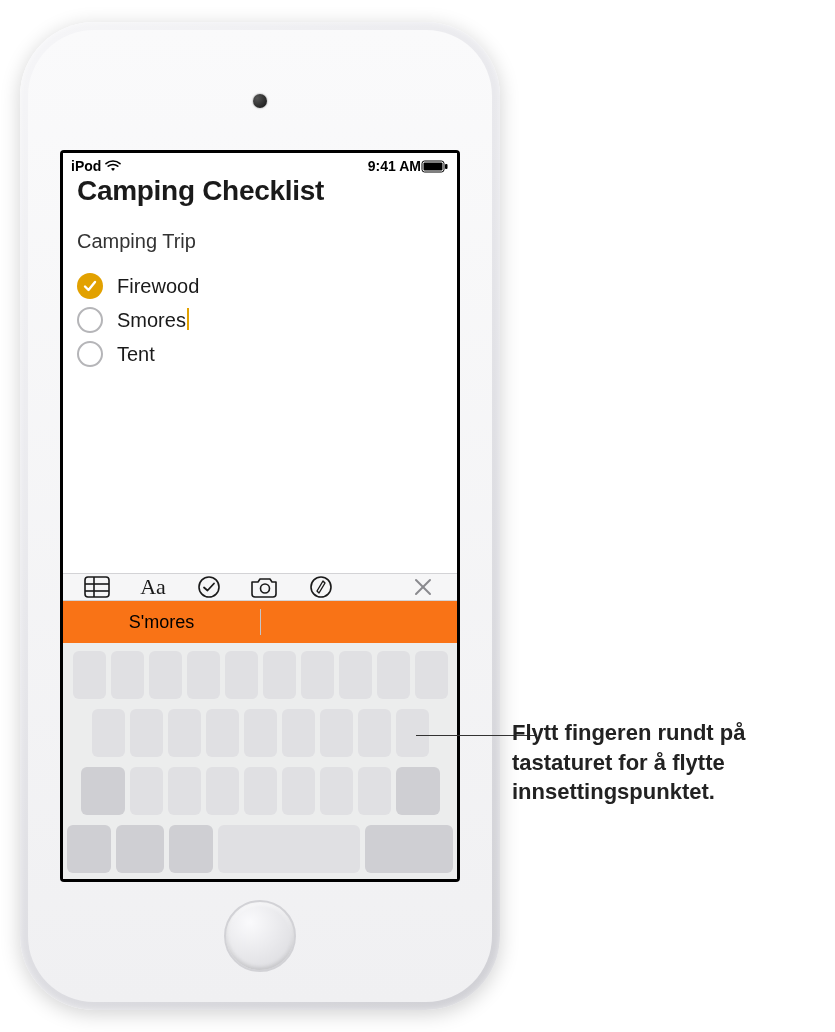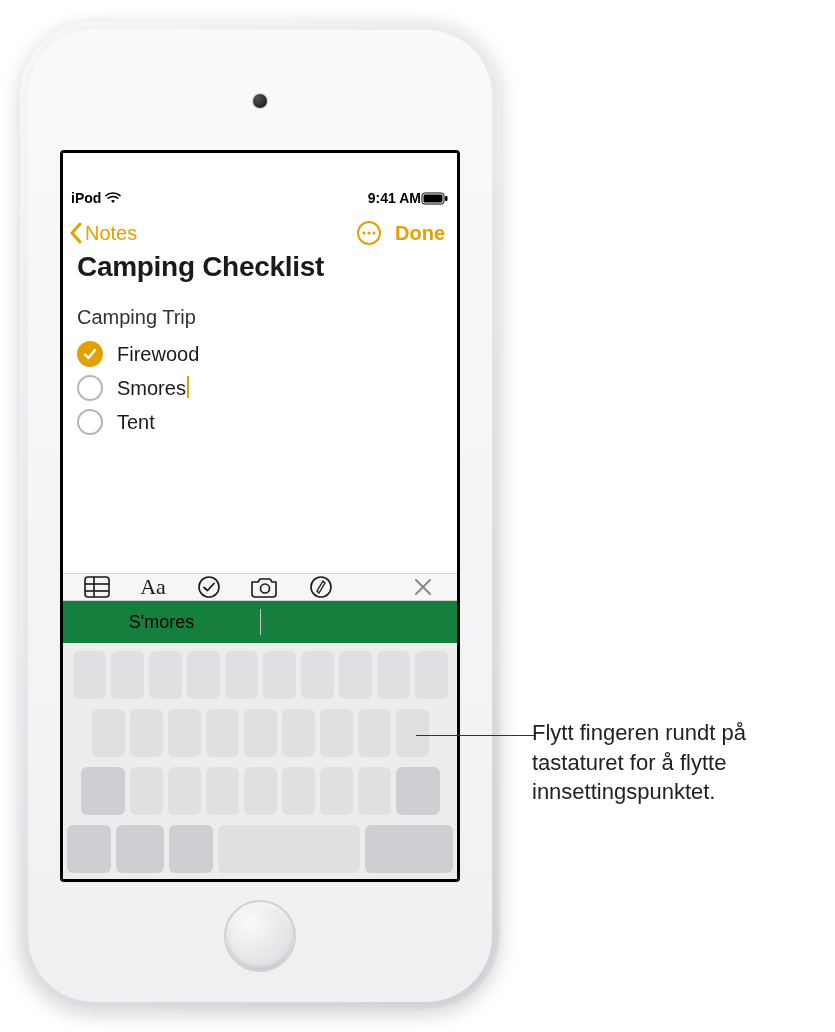--- a/index.html
+++ b/index.html
@@ -68,21 +68,20 @@
 
   
   .status-bar {
     height: 26px;
     font-size: 14px;
     font-weight: 600;
     color: #000;
     display: flex;
     align-items: center;
     padding: 8px 8px;
-    margin-top: 32px;
   }
   .status-left { display: flex; align-items: center; gap: 4px; }
   .status-center { flex: 1; text-align: right; }
   .status-right { display: flex; align-items: center; }
   .wifi-icon svg, .battery-icon svg { display: block; }
 
   
   .nav-bar {
     height: 44px;
     display: flex;
@@ -115,21 +114,21 @@
     font-weight: 800;
     line-height: 1.15;
     margin-top: -4px;
     margin-bottom: 23px;
     letter-spacing: -0.3px;
   }
   .note-subtitle {
     font-size: 20px;
     font-weight: 400;
     color: #333;
-    margin-bottom: 8px;
+    margin-bottom: 16px;
   }
   .check-row {
     display: flex;
     align-items: center;
     gap: 14px;
     padding: 4px 0;
     font-size: 20px;
   }
   .check-circle {
     width: 26px; height: 26px;
@@ -173,21 +172,21 @@
     justify-content: center;
   }
   .format-bar .tool svg { display: block; }
   .format-bar .tool-text { font-size: 22px; font-weight: 400; color: #1a1a1a; font-family: Georgia, serif; }
   .format-bar .spacer { flex: 1; }
   .format-bar .close-tool svg { stroke: #8a8a8e; }
 
   
   .suggest-bar {
     height: 42px;
-    background: #15803d;
+    background: #f97316;
     display: flex;
     align-items: stretch;
   }
   .suggest-bar .sug {
     flex: 1;
     display: flex;
     align-items: center;
     justify-content: center;
     font-size: 18px;
     color: #000;
@@ -236,27 +235,27 @@
   .callout-line {
     position: absolute;
     left: 416px;
     top: 735px;
     width: 120px;
     height: 1px;
     background: #333;
   }
   .callout-text {
     position: absolute;
-    left: 532px;
+    left: 512px;
     top: 718px;
     width: 280px;
     font-size: 22px;
     line-height: 1.35;
     color: #222;
-    font-weight: 400;
+    font-weight: 700;
   }
 </style>
 </head>
 <body>
 
 <div class="device-frame">
   <div class="device-inner"></div>
   <div class="earpiece"></div>
 
   <div class="screen-bezel">
@@ -276,42 +275,20 @@
         <div class="status-center">9:41 AM</div>
         <div class="status-right battery-icon">
           <svg width="28" height="13" viewBox="0 0 28 13">
             <rect x="1" y="1" width="22" height="11" rx="2.5" stroke="#000" stroke-width="1" fill="none"></rect>
             <rect x="2.5" y="2.5" width="19" height="8" rx="1" fill="#000"></rect>
             <rect x="24" y="4" width="2.5" height="5" rx="1" fill="#000"></rect>
           </svg>
         </div>
       </div>
 
-      <div class="nav-bar">
-        <div class="nav-back">
-          <span>
-            <svg width="14" height="22" viewBox="0 0 14 22">
-              <polyline points="11,2 3,11 11,20" fill="none" stroke="#e2a100" stroke-width="3" stroke-linecap="round" stroke-linejoin="round"></polyline>
-            </svg>
-          </span>
-          <span>Notes</span>
-        </div>
-        <div class="nav-spacer"></div>
-        <div class="nav-actions">
-          <span class="more-btn">
-            <svg width="28" height="28" viewBox="0 0 28 28">
-              <circle cx="14" cy="14" r="11" fill="none" stroke="#e2a100" stroke-width="2"></circle>
-              <circle cx="9" cy="14" r="1.6" fill="#e2a100"></circle>
-              <circle cx="14" cy="14" r="1.6" fill="#e2a100"></circle>
-              <circle cx="19" cy="14" r="1.6" fill="#e2a100"></circle>
-            </svg>
-          </span>
-          <span class="done-btn">Done</span>
-        </div>
-      </div>
 
       <div class="note-body">
         <div class="note-title">Camping Checklist</div>
         <div class="note-subtitle">Camping Trip</div>
         <div id="checklist">
             <div class="check-row">
               <div class="check-circle checked">
                 <svg width="16" height="16" viewBox="0 0 16 16">
                   <polyline points="3,8.5 6.5,12 13,4" fill="none" stroke-width="2.4" stroke-linecap="round" stroke-linejoin="round"></polyline>
                 </svg>

